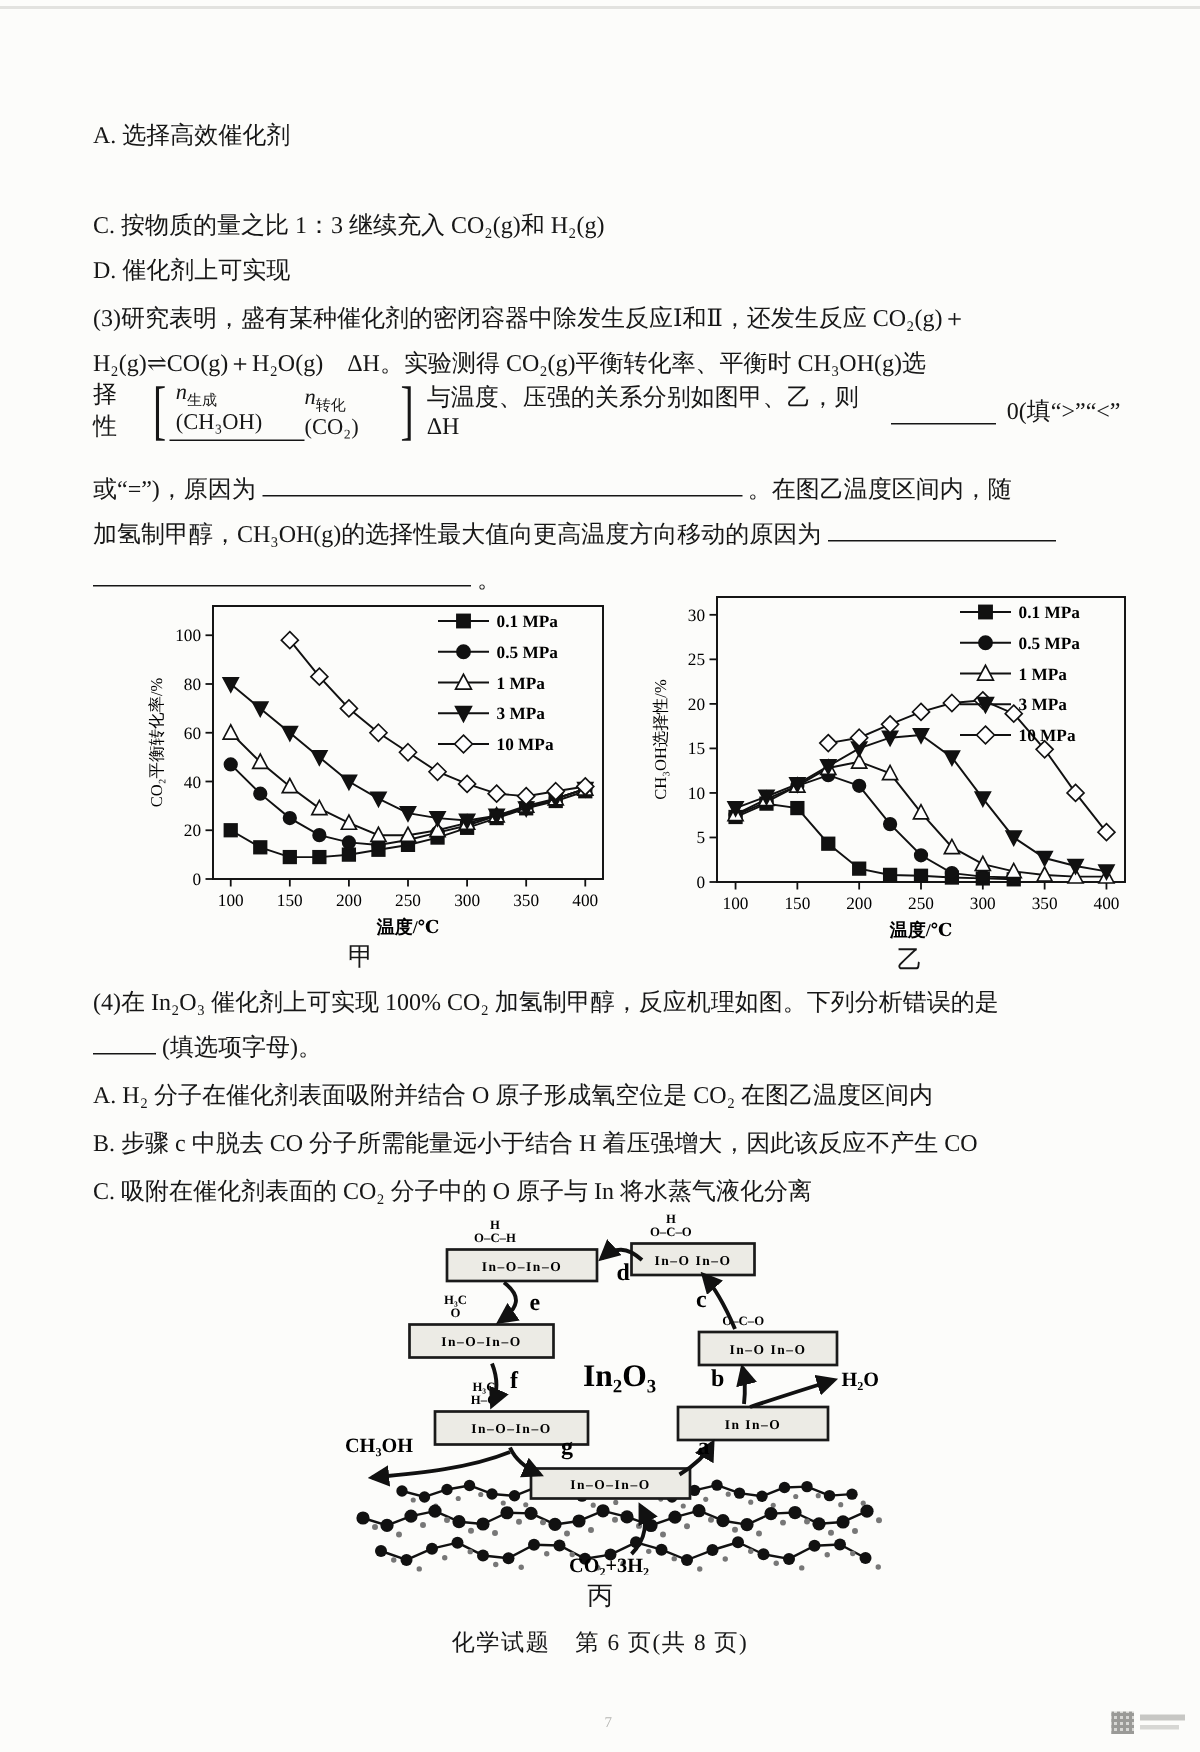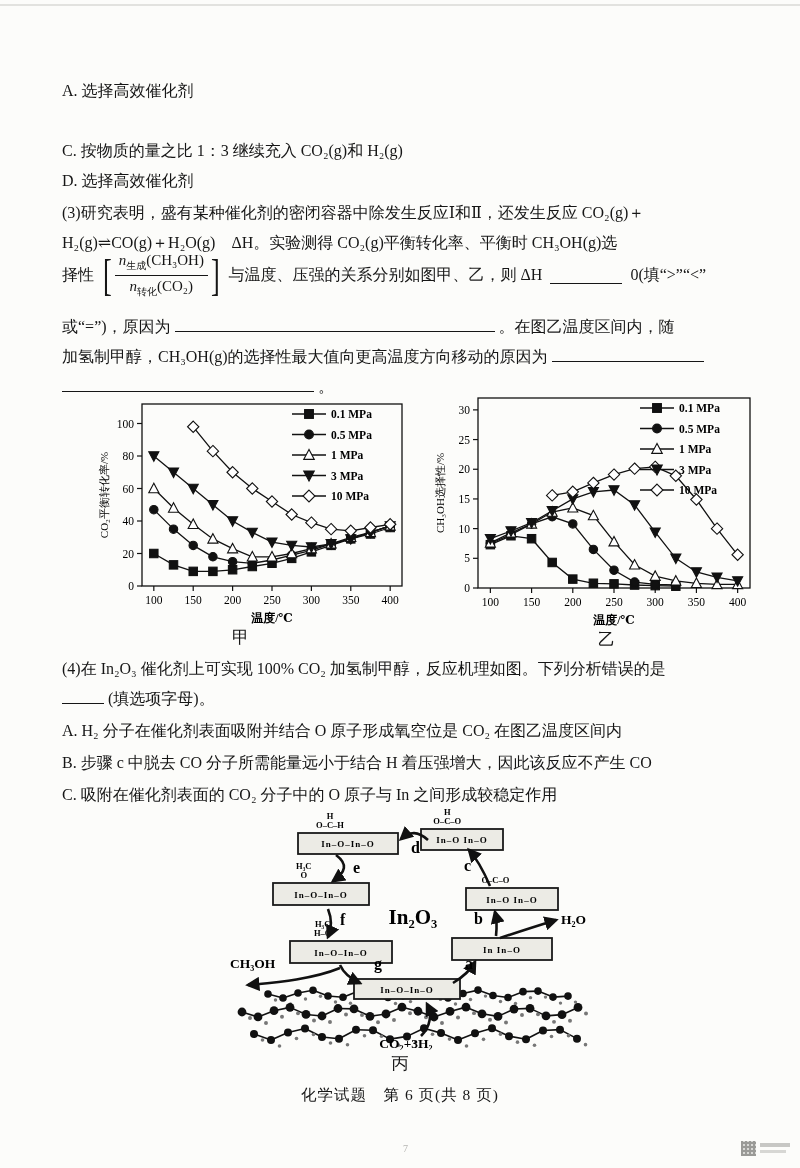--- a/index.html
+++ b/index.html
@@ -11,21 +11,21 @@
     font-size:16px;overflow:hidden;
   }
   .scanline{position:absolute;top:4px;left:0;width:100%;height:2px;background:#e2e2df;}
   .txt{position:absolute;left:62px;width:685px;line-height:29px;white-space:nowrap;}
   .blank{display:inline-block;border-bottom:1.3px solid #161616;height:1em;vertical-align:baseline;}
   .w70{width:72px;} .w300{width:320px;} .w150{width:152px;} .w250{width:252px;} .w40{width:42px;}
   
   .fracline{position:absolute;left:62px;top:252px;width:685px;height:56px;}
   .fracrow{display:flex;align-items:center;}
   .bracket{font-size:44px;font-weight:400;line-height:1;transform:scaleX(.6);margin:0 -2px;}
-  .frac{display:inline-flex;flex-direction:column;align-items:center;font-size:15px;margin:0 2px;}
+  .frac{display:inline-flex;flex-direction:row;align-items:center;font-size:15px;margin:0 2px;}
   .frac .num{border-bottom:1.2px solid #161616;padding:0 4px 2px;}
   .frac .den{padding-top:2px;}
   .frac i{font-family:"Liberation Serif",serif;}
   .frac sub{font-size:10px;}
   .gap{display:inline-block;width:8px;}
   
   .chartbox{position:absolute;}
   .caption{position:absolute;font-size:17px;}
   
   #footer{position:absolute;top:1085px;left:0;width:100%;text-align:center;font-size:15.5px;letter-spacing:1px;}
@@ -41,21 +41,21 @@
   svg text{font-family:"Liberation Serif","DejaVu Serif",serif;}
 </style>
 </head>
 <body>
 
 <div id="page">
   <div class="scanline"></div>
 
   <div class="txt" style="top:76px">A. 选择高效催化剂</div>
   <div class="txt" style="top:136px">C. 按物质的量之比 1：3 继续充入 CO₂(g)和 H₂(g)</div>
-  <div class="txt" style="top:166px">D. 选择高效催化剂</div>
+  <div class="txt" style="top:166px">D. 催化剂上可实现</div>
 
   <div class="txt" style="top:198px">(3)研究表明，盛有某种催化剂的密闭容器中除发生反应Ⅰ和Ⅱ，还发生反应 CO₂(g)＋</div>
   <div class="txt" style="top:228px">H₂(g)⇌CO(g)＋H₂O(g)　ΔH。实验测得 CO₂(g)平衡转化率、平衡时 CH₃OH(g)选</div>
 
   <div class="fracline">
     <div class="fracrow">
       <span>择性</span>
       <span class="gap"></span>
       <span class="bracket">[</span>
       <span class="frac">
@@ -317,21 +317,21 @@
   </div>
   <div class="caption" style="left:598px;top:628px">乙</div>
 
   <div class="txt" style="top:654px">(4)在 In₂O₃ 催化剂上可实现 100% CO₂ 加氢制甲醇，反应机理如图。下列分析错误的是</div>
   <div class="txt" style="top:684px">
     <span class="blank w40"></span>
     <span>(填选项字母)。</span>
   </div>
   <div class="txt" style="top:716px">A. H₂ 分子在催化剂表面吸附并结合 O 原子形成氧空位是 CO₂ 在图乙温度区间内</div>
   <div class="txt" style="top:748px">B. 步骤 c 中脱去 CO 分子所需能量远小于结合 H 着压强增大，因此该反应不产生 CO</div>
-  <div class="txt" style="top:780px">C. 吸附在催化剂表面的 CO₂ 分子中的 O 原子与 In 之间形成较稳定作用</div>
+  <div class="txt" style="top:780px">C. 吸附在催化剂表面的 CO₂ 分子中的 O 原子与 In 将水蒸气液化分离</div>
 
   <div class="chartbox" style="left:228px;top:798px">
     <svg id="mech" width="380" height="252">
         <defs>
           <marker id="ah" viewBox="0 0 10 10" refX="8" refY="5" markerWidth="5.5" markerHeight="5.5" orient="auto-start-reverse">
             <path d="M0 0 L10 5 L0 10 z" fill="#111"></path>
           </marker>
         </defs>
         <g>
           <line x1="40" y1="196" x2="55" y2="199.96665924180988" stroke="#111" stroke-width="1.6"></line>

